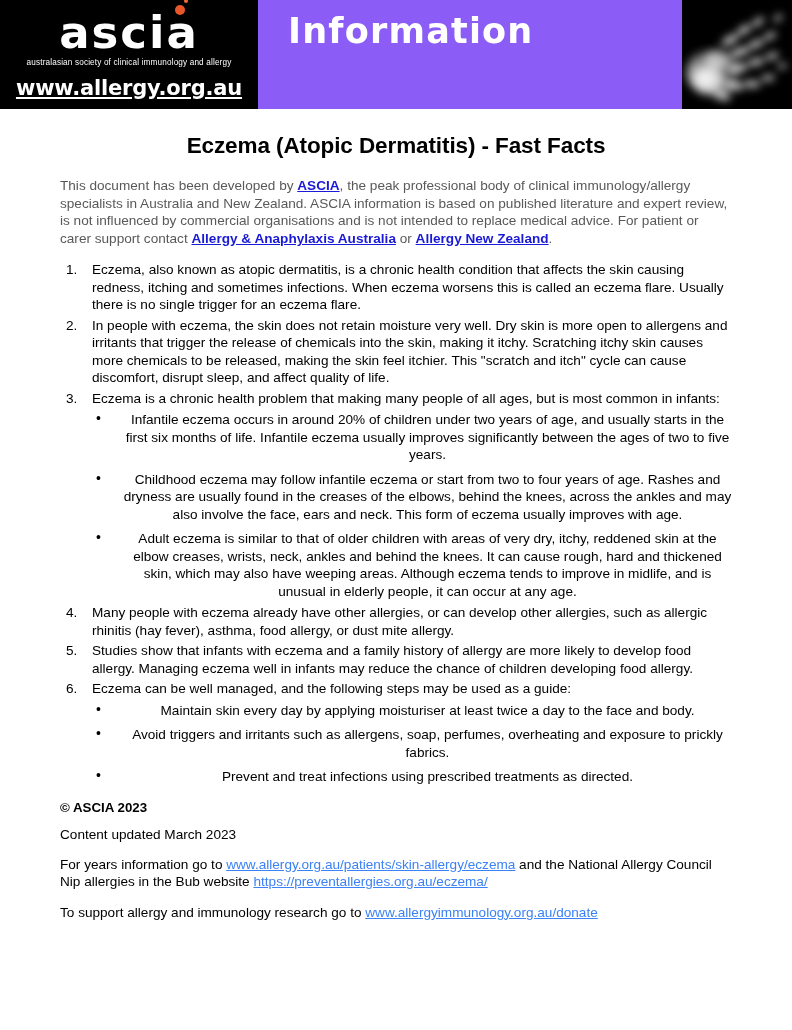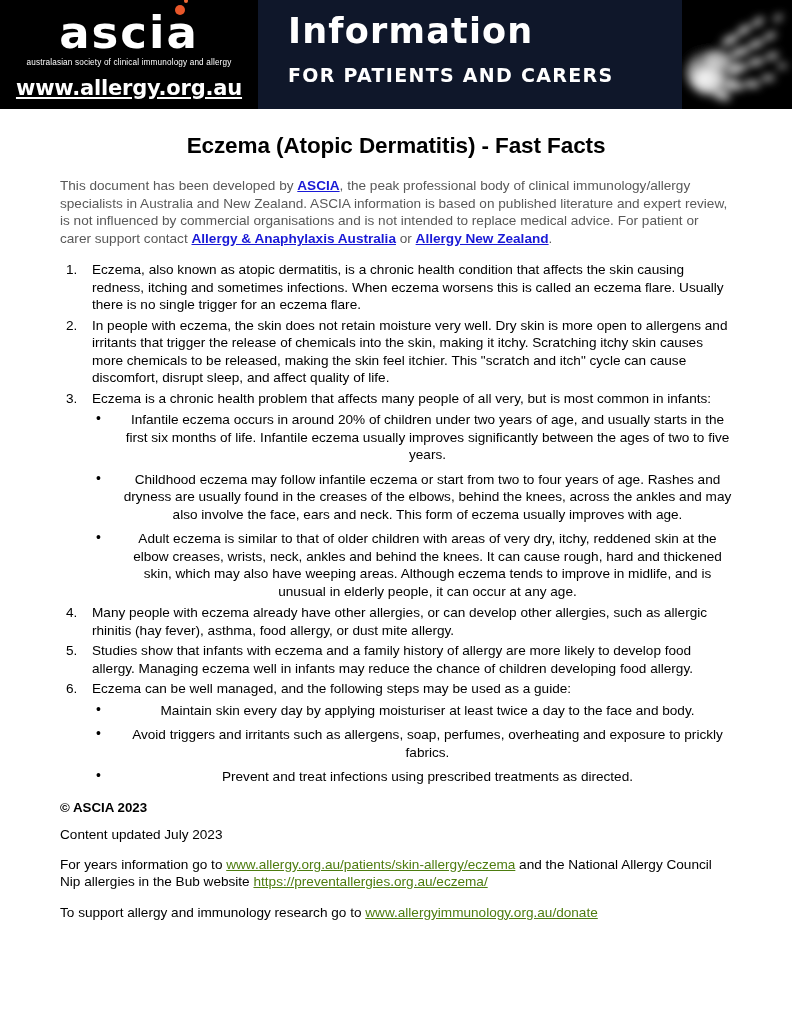--- a/index.html
+++ b/index.html
@@ -85,21 +85,21 @@
     font-weight: bold;
     color: #ffffff;
     letter-spacing: -0.2px;
     margin-top: 9px;
     white-space: nowrap;
     text-decoration: underline;
   }
 
   .banner-mid {
     flex: 1 1 auto;
-    background: #0f172a;
+    background: #8b5cf6;
     position: relative;
     padding-left: 47px;
     box-sizing: border-box;
   }
   .banner-title {
     font-family: "DejaVu Sans", sans-serif;
     font-size: 35px;
     font-weight: bold;
     color: #ffffff;
     letter-spacing: 1.2px;
@@ -149,21 +149,21 @@
     color: #595959;
     margin-top: 18px;
     text-align: left;
   }
   a.link {
     color: #1919d6;
     font-weight: bold;
     text-decoration: underline;
   }
   a.link-normal {
-    color: #4d7c0f;
+    color: #3b82f6;
     font-weight: normal;
     text-decoration: underline;
   }
 
   
   ol.facts {
     list-style: none;
     margin: 14px 0 0 0;
     padding: 0;
     counter-reset: fact;
@@ -245,21 +245,20 @@
         <span class="logo-dot small"></span>
         
       </div>
       <div class="logo-tagline">australasian society of clinical immunology and allergy</div>
       <div class="logo-url">www.allergy.org.au</div>
     </div>
   </div>
 
   <div class="banner-mid">
     <div class="banner-title">Information</div>
-    <div class="banner-sub">FOR PATIENTS AND CARERS</div>
   </div>
 
   <div class="banner-right">
     <svg width="110" height="109" viewBox="0 0 110 109">
       <defs>
         <filter id="blr" x="-50%" y="-50%" width="200%" height="200%">
           <feGaussianBlur stdDeviation="4.2"></feGaussianBlur>
         </filter>
         <radialGradient id="gl" cx="35%" cy="62%" r="62%">
           <stop offset="0%" stop-color="#f2f2f2"></stop>
@@ -308,21 +307,21 @@
 
     <li>
       <span>Eczema, also known as atopic dermatitis, is a chronic health condition that affects the skin causing redness, itching and sometimes infections. When eczema worsens this is called an eczema flare. Usually there is no single trigger for an eczema flare.</span>
     </li>
 
     <li>
       <span>In people with eczema, the skin does not retain moisture very well. Dry skin is more open to allergens and irritants that trigger the release of chemicals into the skin, making it itchy. Scratching itchy skin causes more chemicals to be released, making the skin feel itchier. This "scratch and itch" cycle can cause discomfort, disrupt sleep, and affect quality of life.</span>
     </li>
 
     <li>
-      <span>Eczema is a chronic health problem that affects many people of all very, but is most common in infants:</span>
+      <span>Eczema is a chronic health problem that making many people of all ages, but is most common in infants:</span>
       <ul class="sub">
         <li><span>Infantile eczema occurs in around 20% of children under two years of age, and usually starts in the first six months of life. Infantile eczema usually improves significantly between the ages of two to five years.</span></li>
         <li><span>Childhood eczema may follow infantile eczema or start from two to four years of age. Rashes and dryness are usually found in the creases of the elbows, behind the knees, across the ankles and may also involve the face, ears and neck. This form of eczema usually improves with age.</span></li>
         <li><span>Adult eczema is similar to that of older children with areas of very dry, itchy, reddened skin at the elbow creases, wrists, neck, ankles and behind the knees. It can cause rough, hard and thickened skin, which may also have weeping areas. Although eczema tends to improve in midlife, and is unusual in elderly people, it can occur at any age.</span></li>
       </ul>
     </li>
 
     <li>
       <span>Many people with eczema already have other allergies, or can develop other allergies, such as allergic rhinitis (hay fever), asthma, food allergy, or dust mite allergy.</span>
     </li>
@@ -337,21 +336,21 @@
         <li><span>Maintain skin every day by applying moisturiser at least twice a day to the face and body.</span></li>
         <li><span>Avoid triggers and irritants such as allergens, soap, perfumes, overheating and exposure to prickly fabrics.</span></li>
         <li><span>Prevent and treat infections using prescribed treatments as directed.</span></li>
       </ul>
     </li>
 
   </ol>
 
   <div class="copyright">© ASCIA 2023</div>
 
-  <div class="updated">Content updated July 2023</div>
+  <div class="updated">Content updated March 2023</div>
 
   <p class="moreinfo">
     <span>For years information go to </span><a class="link-normal" href="#">www.allergy.org.au/patients/skin-allergy/eczema</a><span> and the National Allergy Council Nip allergies in the Bub website </span><a class="link-normal" href="#">https://preventallergies.org.au/eczema/</a>
   </p>
 
   <p class="support">
     <span>To support allergy and immunology research go to </span><a class="link-normal" href="#">www.allergyimmunology.org.au/donate</a>
   </p>
 
 </div>

